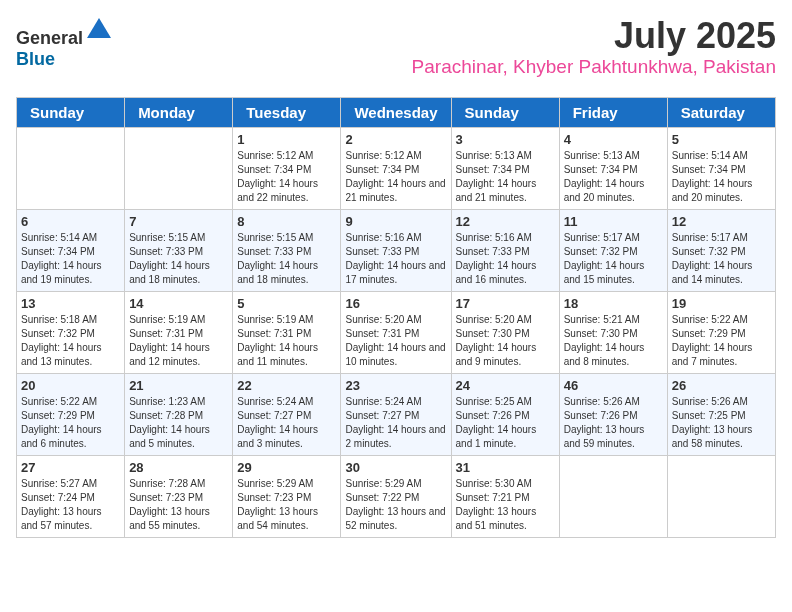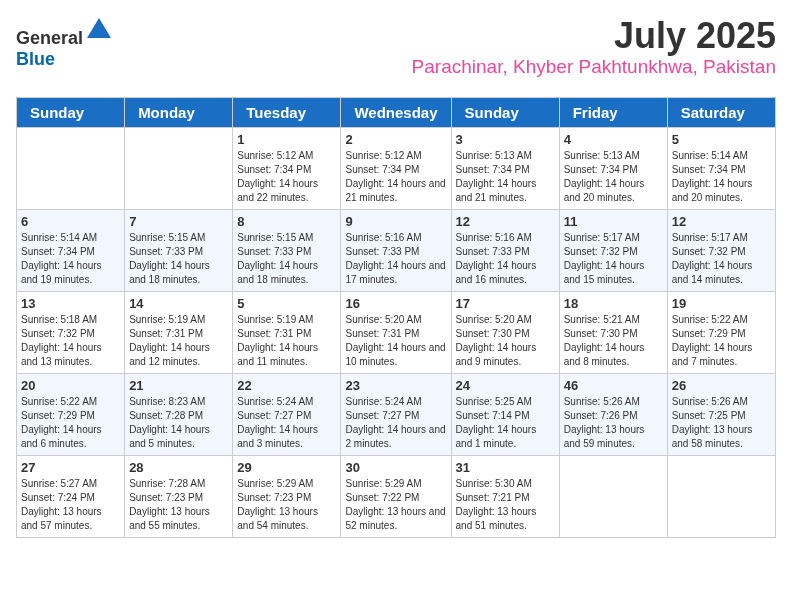--- a/index.html
+++ b/index.html
@@ -250,40 +250,40 @@
       </tr>
       <tr>
         <td>
           <span class="day-number">20</span>
           <div class="cell-info">Sunrise: 5:22 AM
 Sunset: 7:29 PM
 Daylight: 14 hours and 6 minutes.</div>
         </td>
         <td>
           <span class="day-number">21</span>
-          <div class="cell-info">Sunrise: 8:23 AM
+          <div class="cell-info">Sunrise: 1:23 AM
 Sunset: 7:28 PM
 Daylight: 14 hours and 5 minutes.</div>
         </td>
         <td>
           <span class="day-number">22</span>
           <div class="cell-info">Sunrise: 5:24 AM
 Sunset: 7:27 PM
 Daylight: 14 hours and 3 minutes.</div>
         </td>
         <td>
           <span class="day-number">23</span>
           <div class="cell-info">Sunrise: 5:24 AM
 Sunset: 7:27 PM
 Daylight: 14 hours and 2 minutes.</div>
         </td>
         <td>
           <span class="day-number">24</span>
           <div class="cell-info">Sunrise: 5:25 AM
-Sunset: 7:14 PM
+Sunset: 7:26 PM
 Daylight: 14 hours and 1 minute.</div>
         </td>
         <td>
           <span class="day-number">46</span>
           <div class="cell-info">Sunrise: 5:26 AM
 Sunset: 7:26 PM
 Daylight: 13 hours and 59 minutes.</div>
         </td>
         <td>
           <span class="day-number">26</span>

